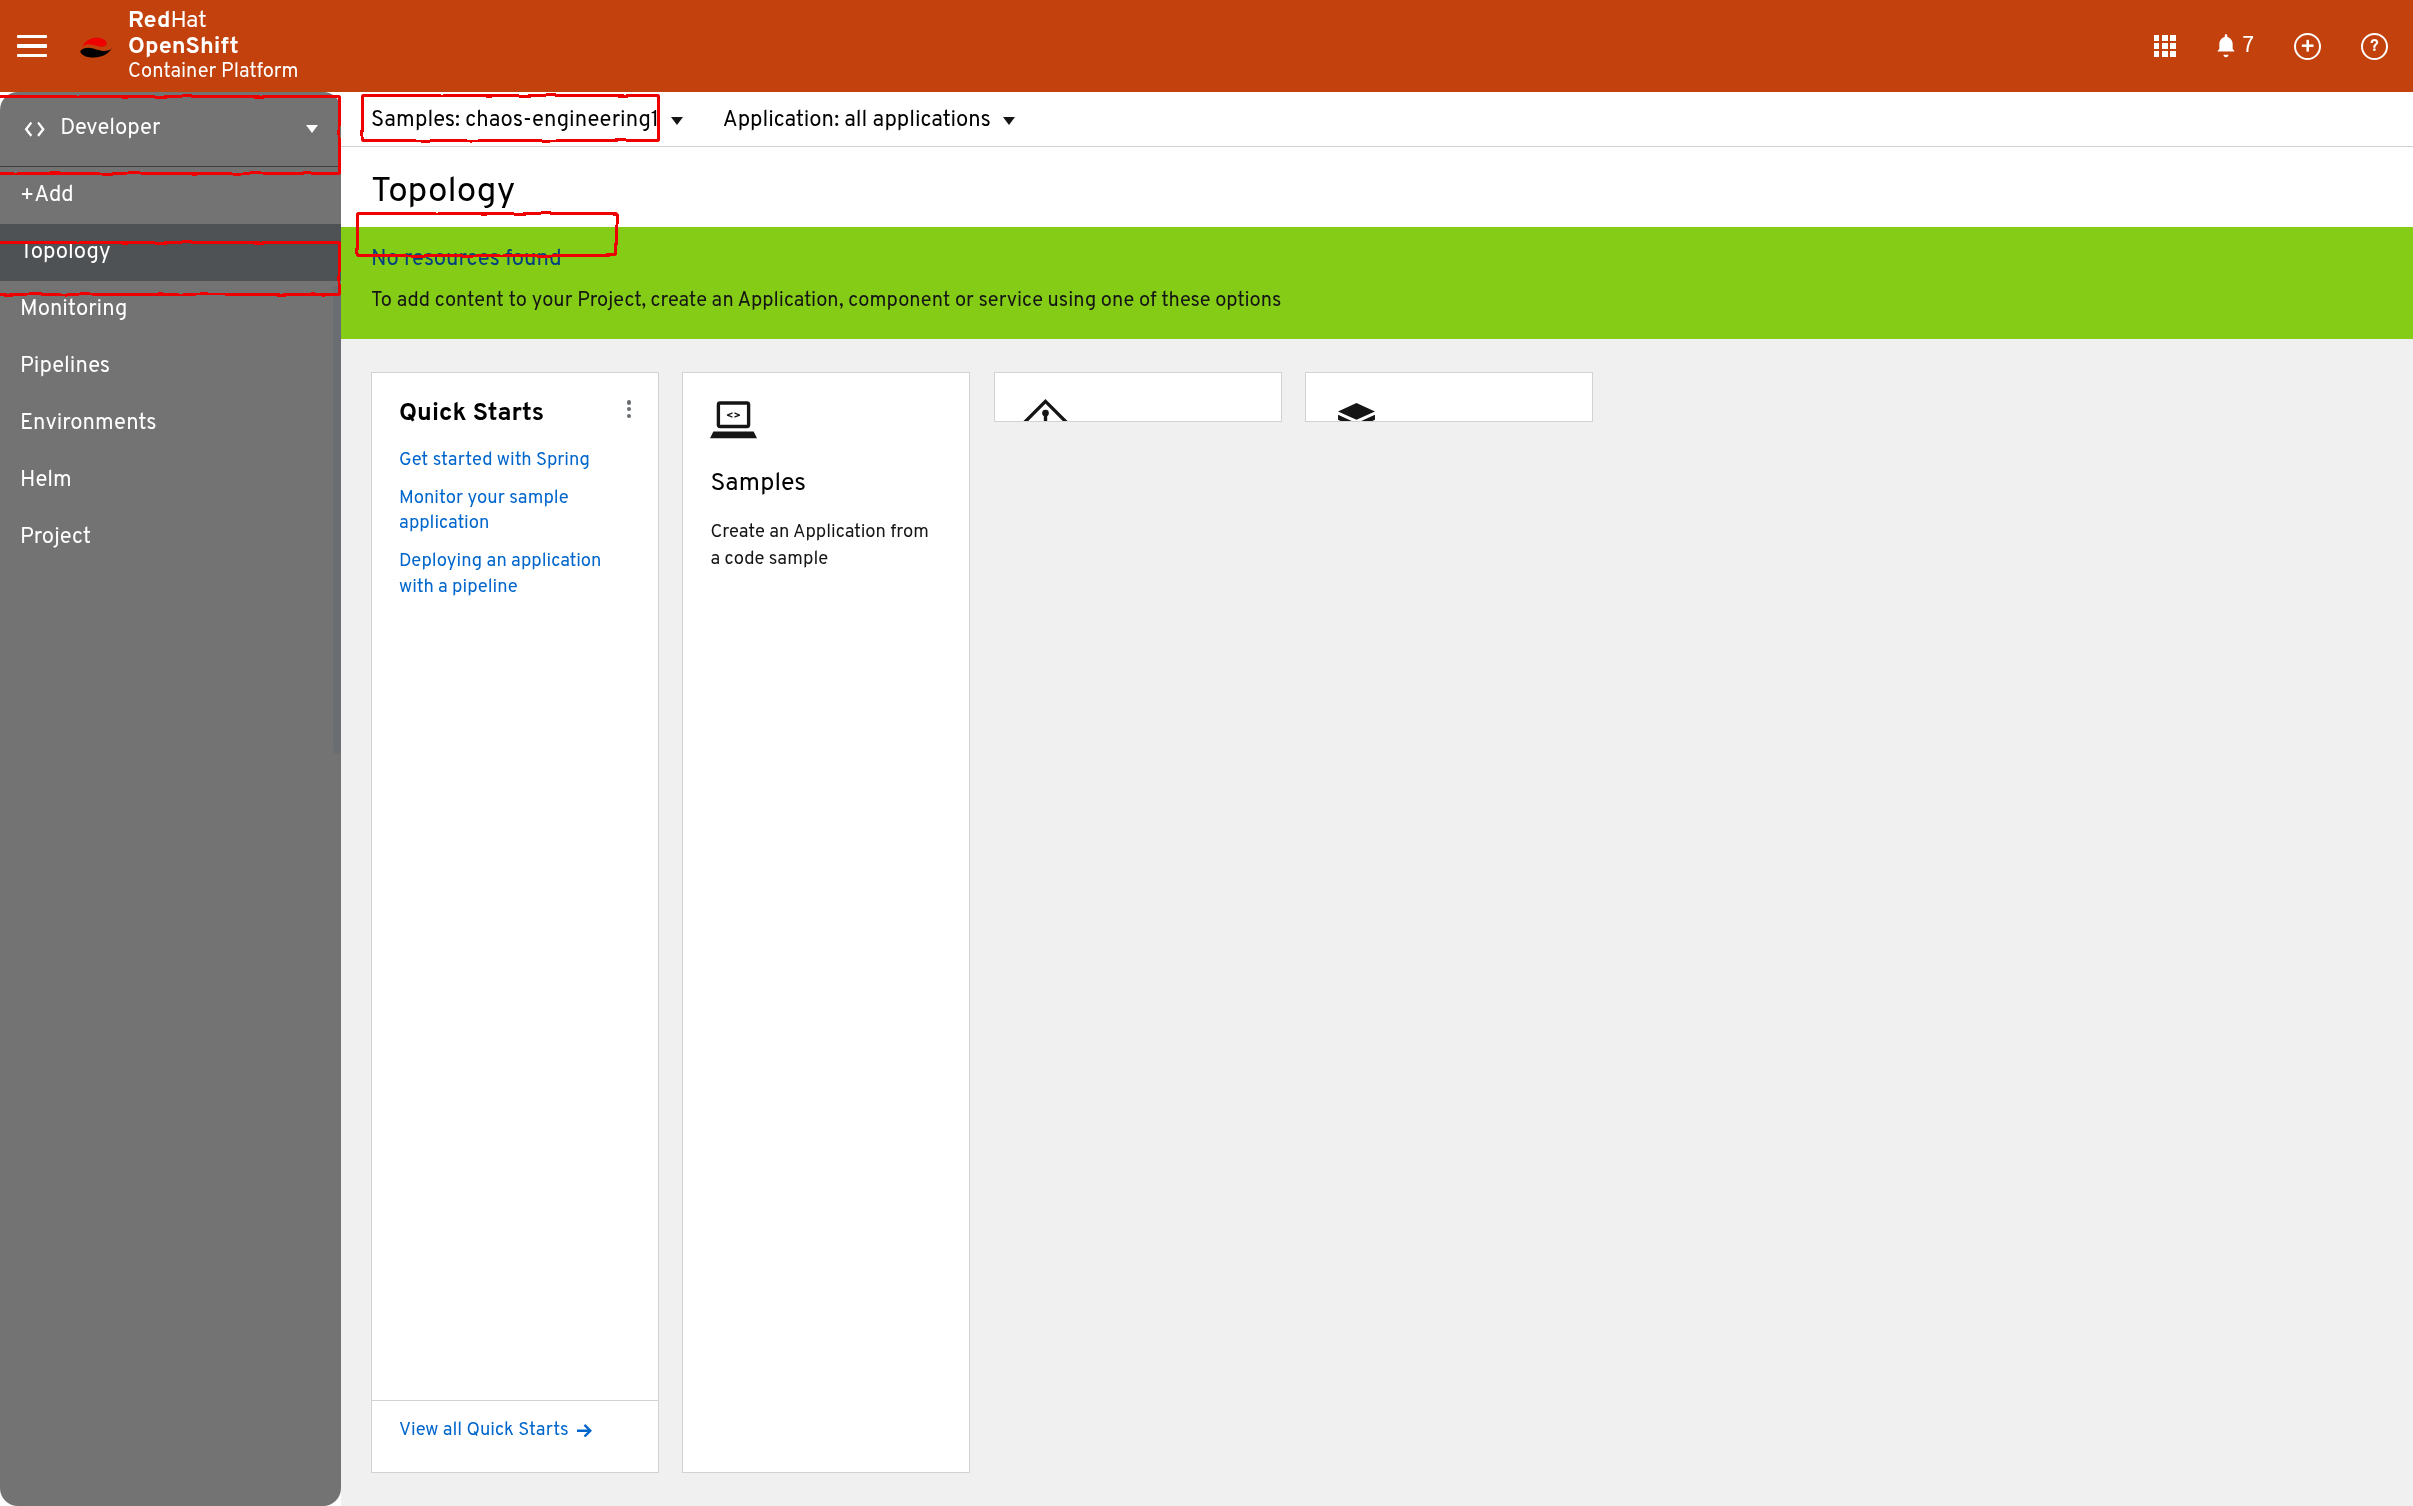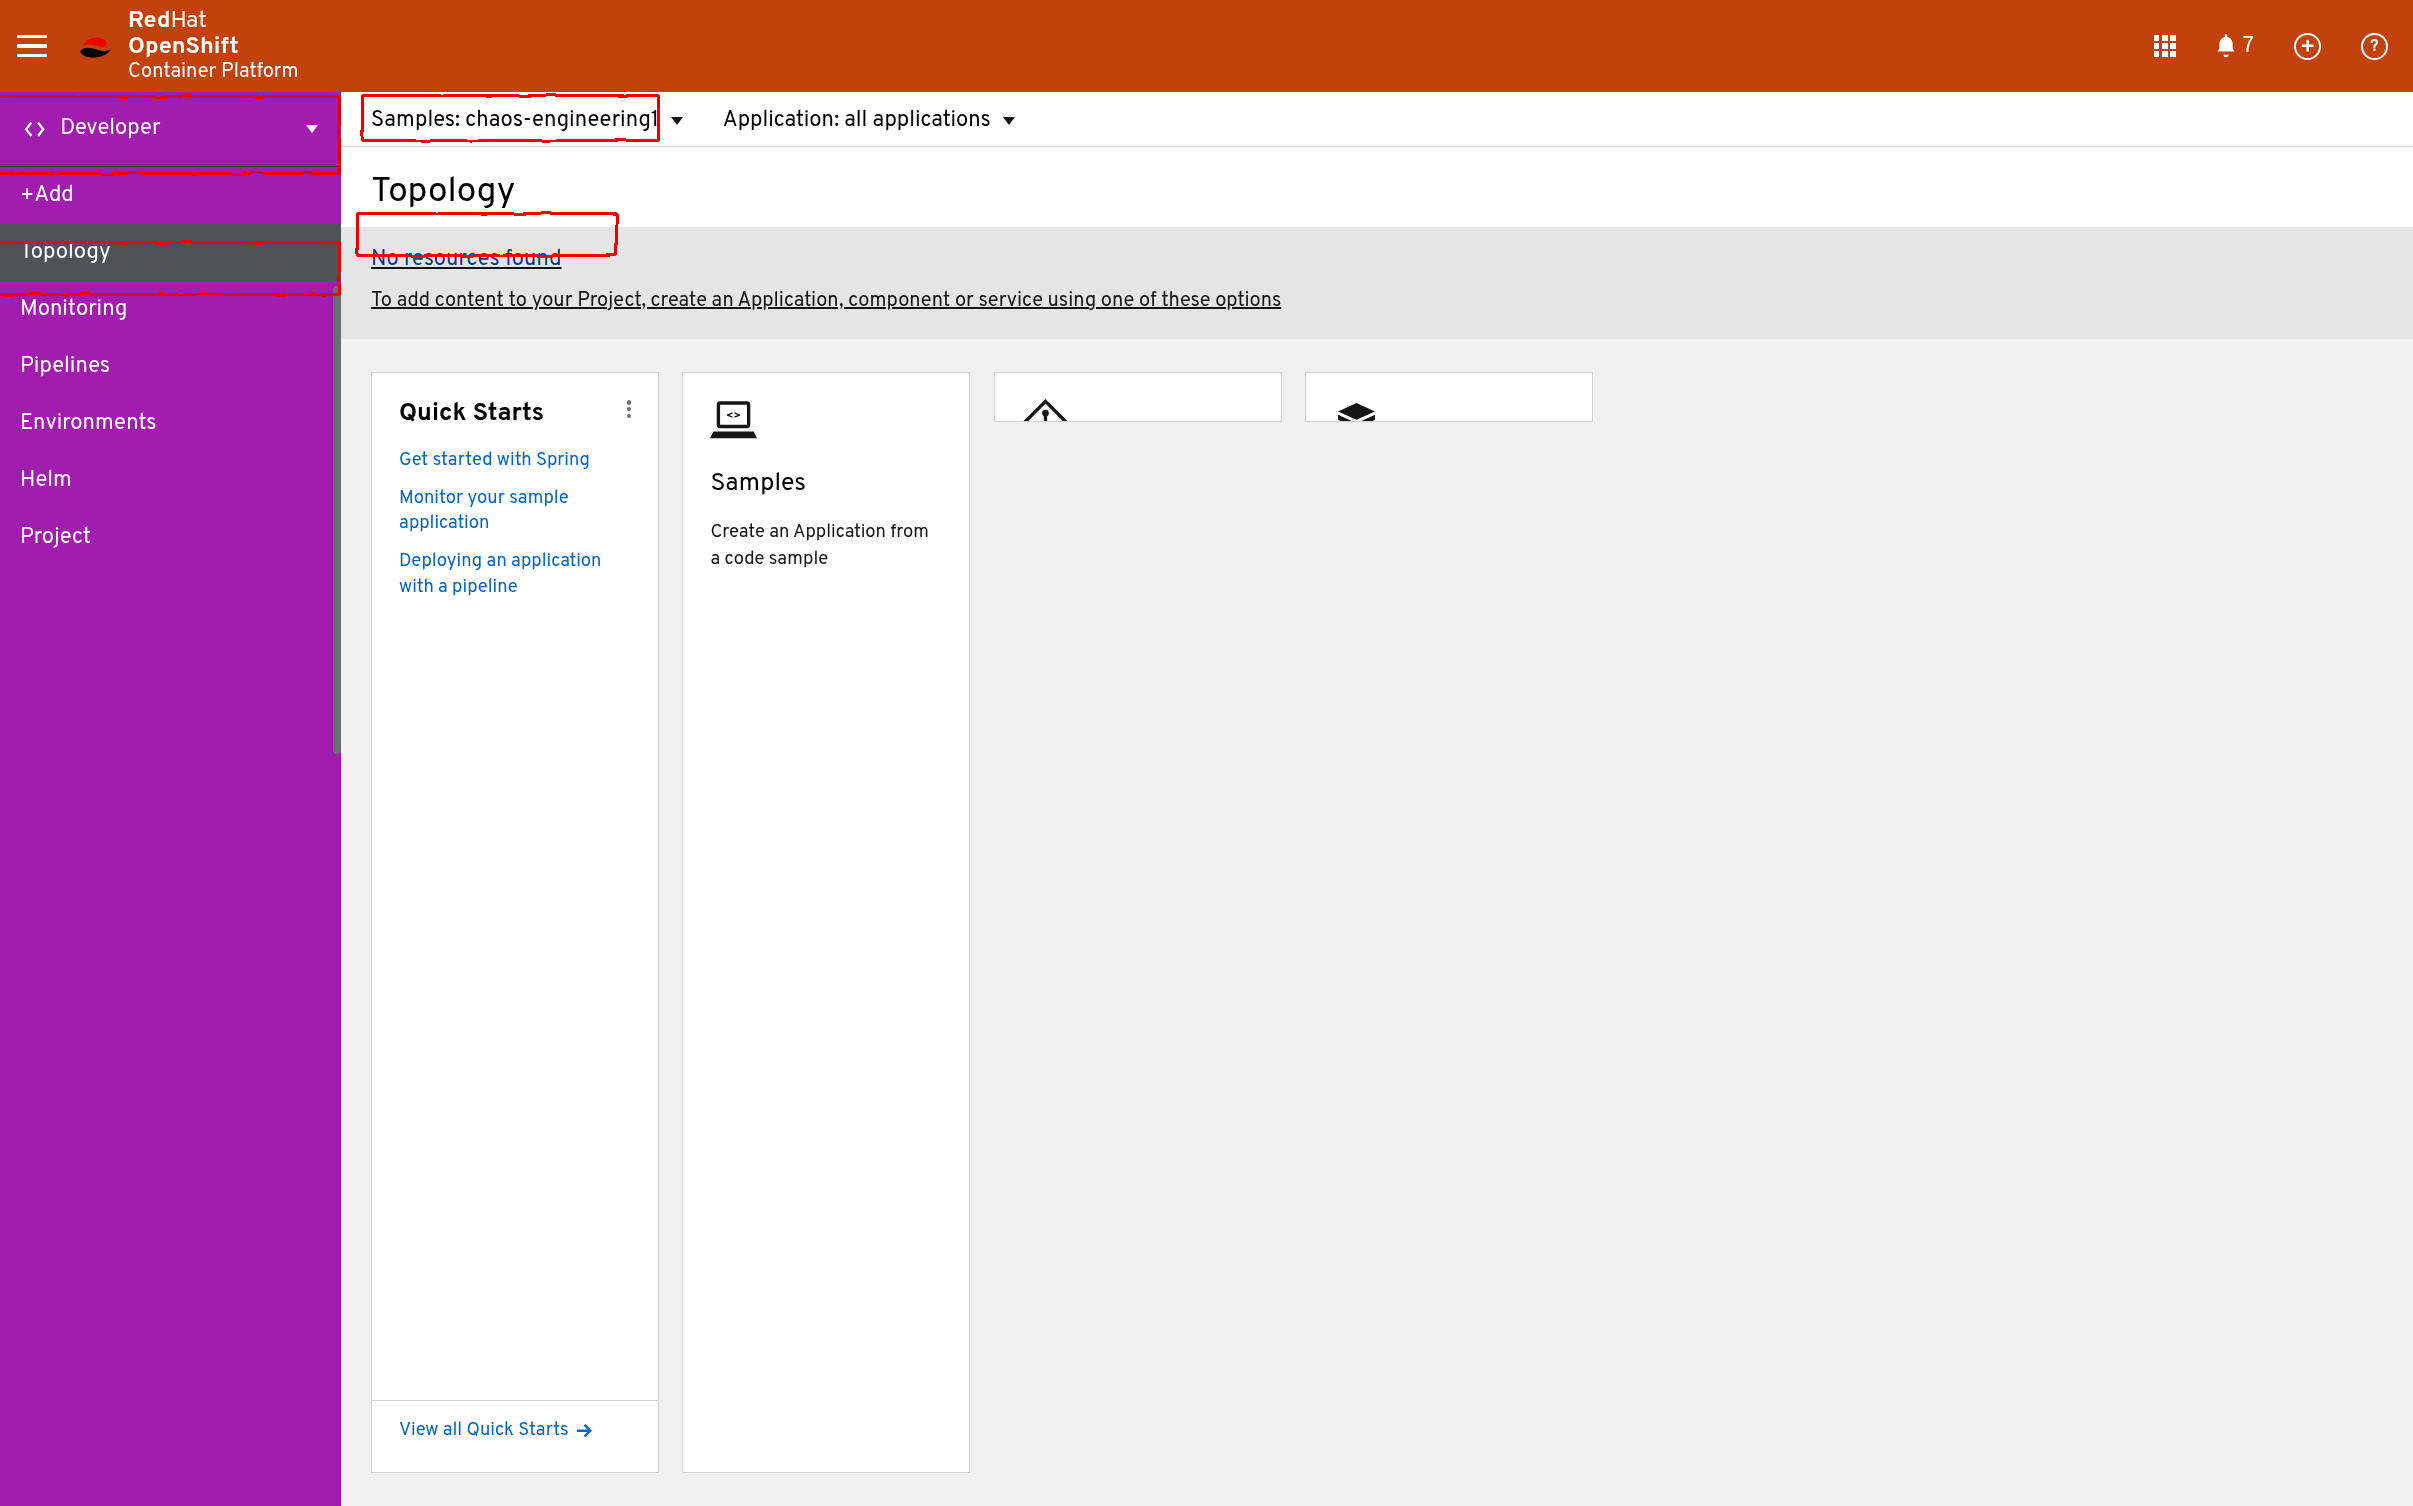--- a/index.html
+++ b/index.html
@@ -36,25 +36,26 @@
 .plus-circle svg { width: 13.4px; height: 13.4px; }
 .bell svg { width: 20px; height: 23.4px; }
 .bell-count { font-size: 22px; }
 
 
 .layout { flex: 1; display: flex; min-height: 0; }
 
 
 .sidebar {
   width: 341px;
-  background: #a21caf;
+  background: #737373;
   color: #fff;
   display: flex;
   flex-direction: column;
   position: relative;
+  border-radius: 18px;
 }
 .perspective {
   display: flex; align-items: center; justify-content: space-between;
   padding: 23.4px 23.4px;
   font-size: 22px;
   cursor: pointer;
   border-bottom: 0.8px solid #3c3f42;
 }
 .perspective-left { display: flex; align-items: center; gap: 13.4px; }
 .nav { list-style: none; }
@@ -88,24 +89,23 @@
   padding: 15px 30px 11.7px 30px;
   font-size: 22px;
   border-bottom: 0.8px solid #d2d2d2;
   align-items: center;
 }
 .dropdown { display: inline-flex; align-items: center; gap: 11.7px; cursor: pointer; }
 .caret-down { width: 0; height: 0; border-left: 6.7px solid transparent; border-right: 6.7px solid transparent; border-top: 8.4px solid #151515; display: inline-block; }
 .page-title { font-size: 35px; font-weight: 400; padding: 23.4px 30px 13.4px 30px; }
 
 .empty-banner {
-  background: #e5e5e5;
+  background: #84cc16;
   padding: 18.4px 30px 25px 30px;
   color: #151515;
-  text-decoration: underline;
 }
 .empty-banner .title { font-size: 22px; color: #004080; margin-bottom: 15px; }
 .empty-banner .sub { font-size: 20px; color: #151515; }
 
 .cards-area { background: #f0f0f0; padding: 33px 30px; display: flex; gap: 23.4px; flex-wrap: wrap; flex: 1; overflow: auto; }
 .card {
   background: #fff; border: 0.8px solid #d2d2d2; width: 288px;
   display: flex; flex-direction: column;
 }
 .card-body { padding: 25px 27px; flex: 1; }

